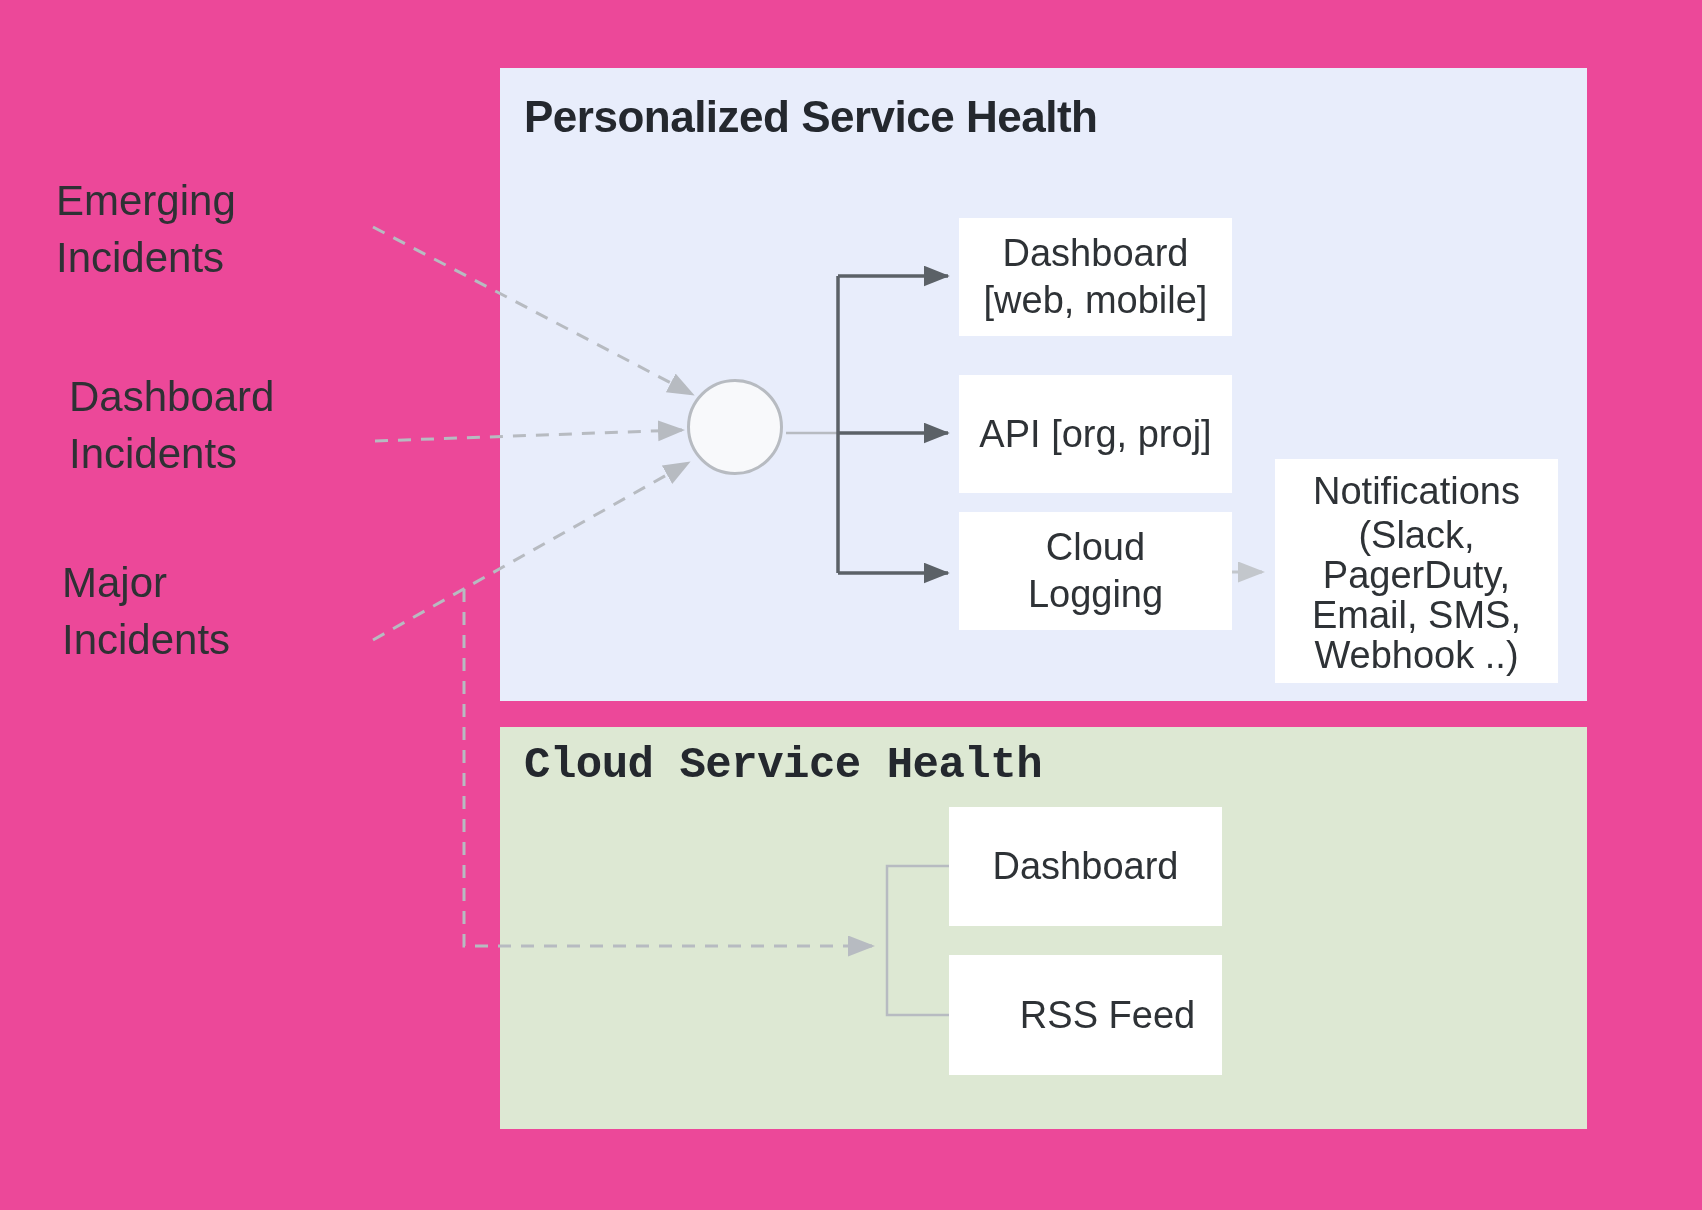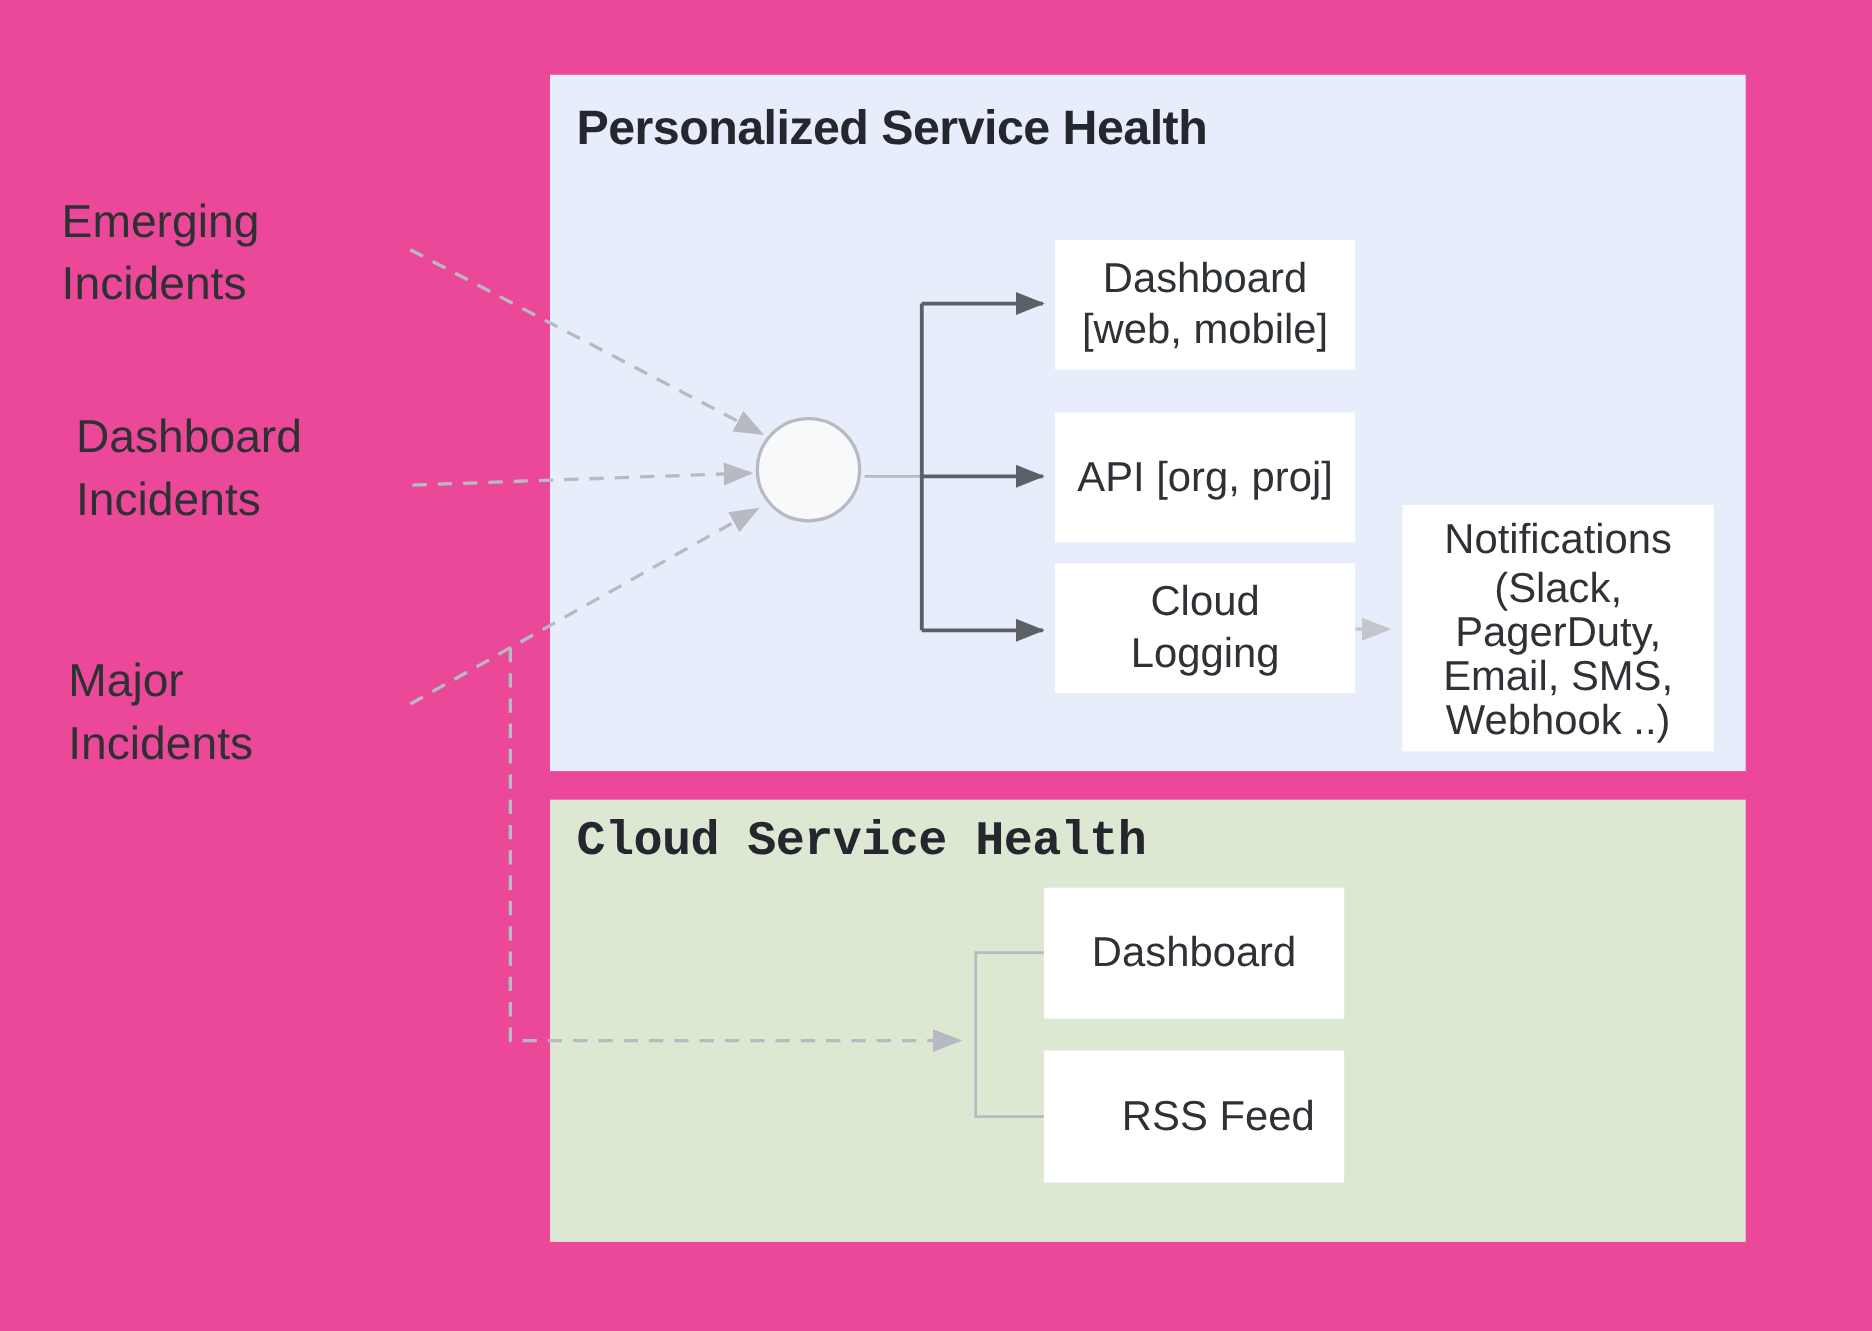--- a/index.html
+++ b/index.html
@@ -34,21 +34,21 @@
   .panel-title.personalized{left:524px;top:92px;}
   .panel-title.cloud{left:524px;top:740px;font-family:Liberation Mono, monospace;}
   .source-label{
     position:absolute;width:260px;
     font-size:42px;line-height:57px;
     color:#2e3134;text-align:left;
     white-space:pre-line;
   }
   .source-label.emerging{left:56px;top:172px;}
   .source-label.confirmed{left:69px;top:368px;}
-  .source-label.major{left:62px;top:554px;margin-top:36px;}
+  .source-label.major{left:62px;top:554px;}
   svg.connectors{position:absolute;left:0;top:0;pointer-events:none;}
   .dash{stroke:var(--connector-light);stroke-width:3;stroke-dasharray:13 10;fill:none;}
   .solid-light{stroke:var(--connector-light);stroke-width:2.5;fill:none;}
   .solid-lighter{stroke:var(--arrow-light);stroke-width:3;fill:none;}
   .solid-dark{stroke:var(--connector-dark);stroke-width:3.5;fill:none;}
   .mk-gray{fill:var(--connector-light);}
   .mk-dark{fill:var(--connector-dark);}
   .mk-light{fill:var(--arrow-light);}
   .hub{
     position:absolute;left:687px;top:379px;

